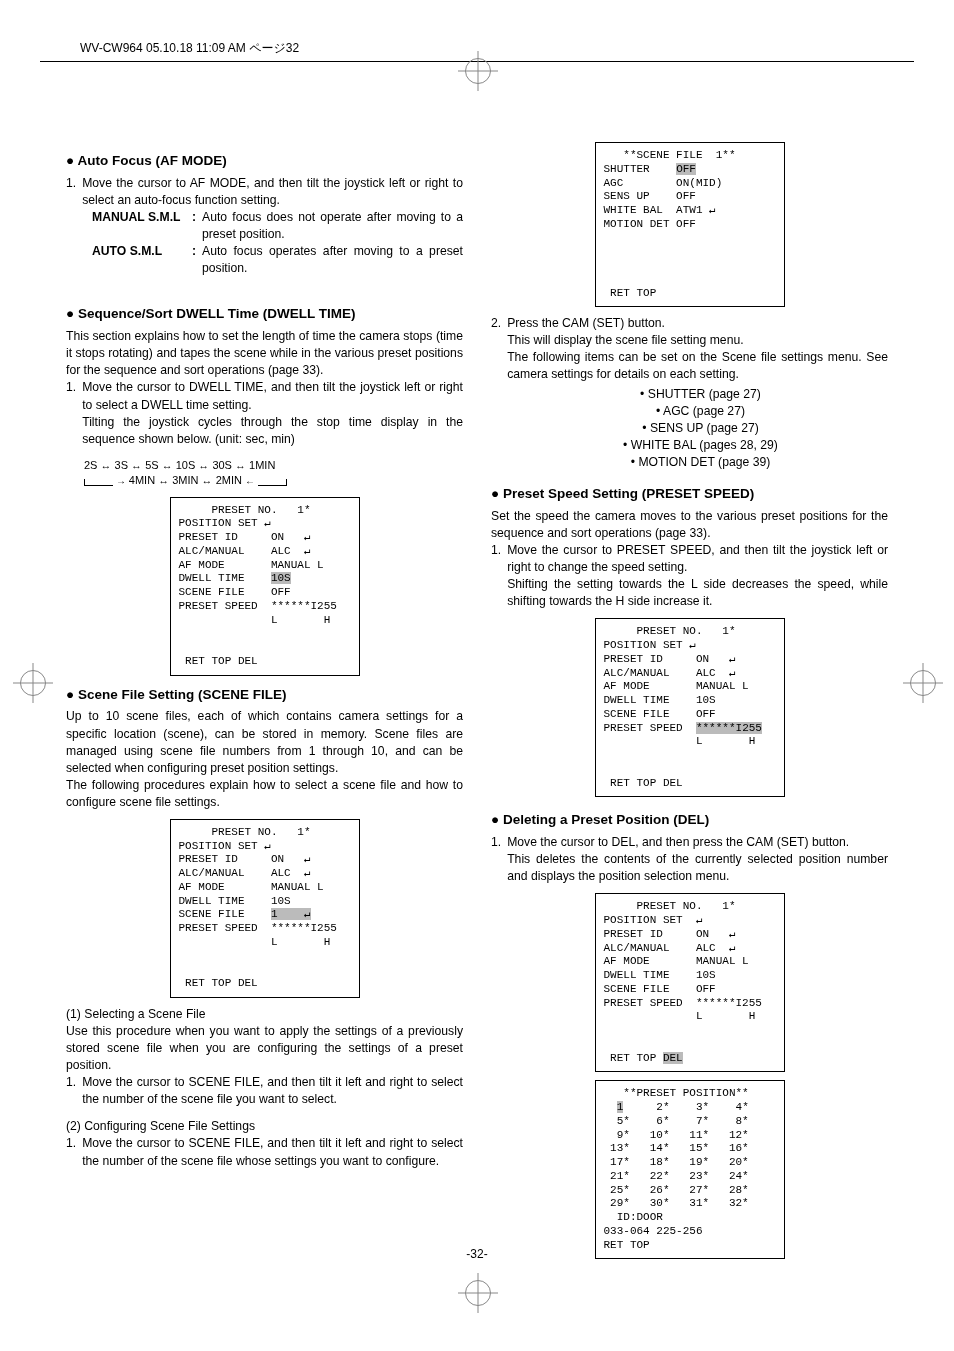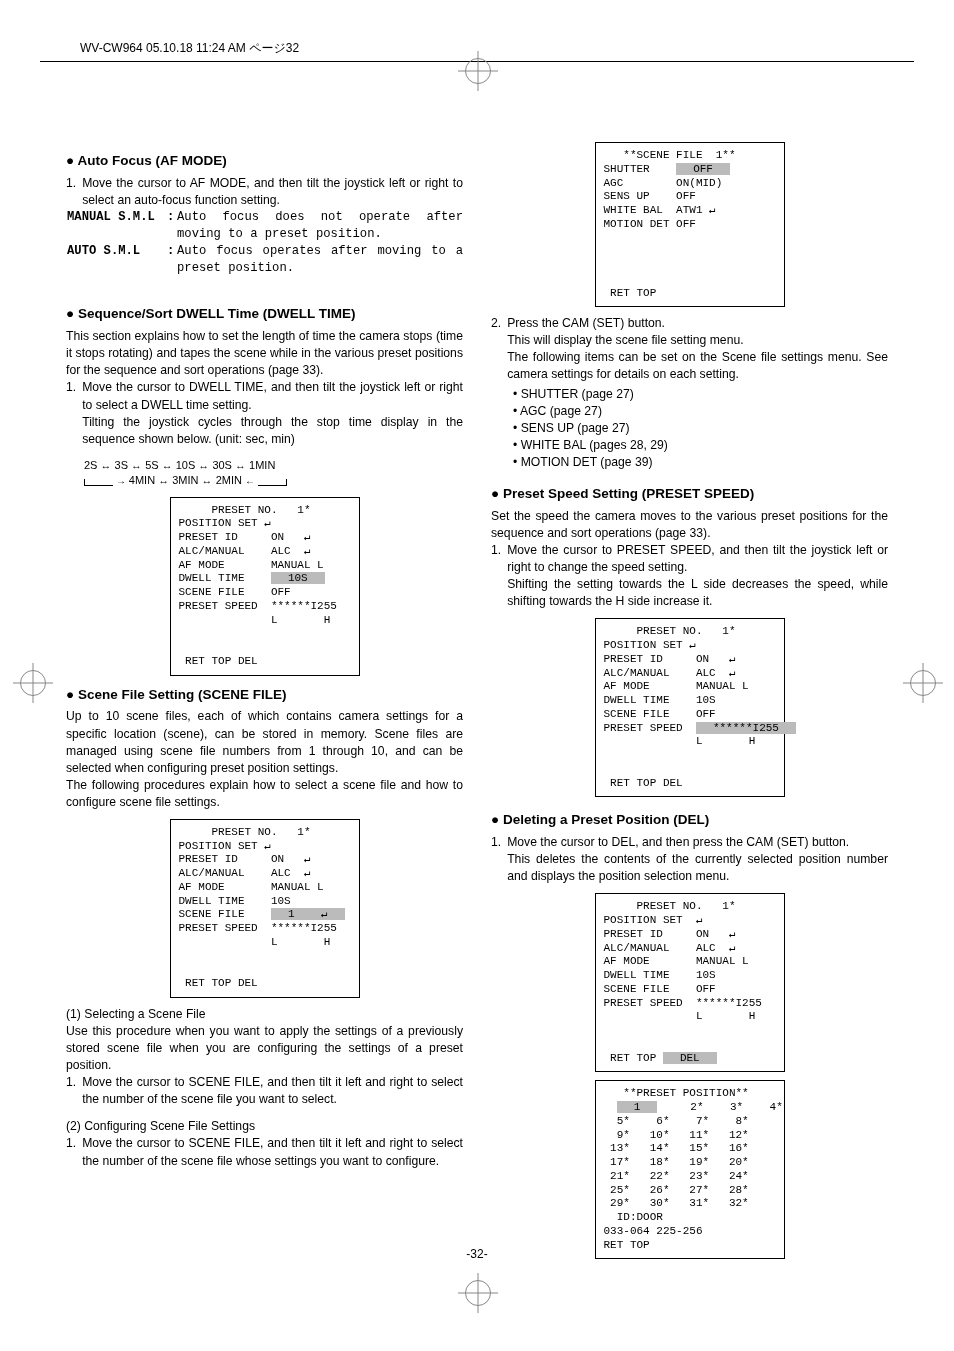--- a/index.html
+++ b/index.html
@@ -49,42 +49,41 @@
   }
   .num-item {
     display: flex;
     gap: 6px;
     text-align: justify;
   }
   .num-item .num { flex: 0 0 auto; }
   .num-item .txt { flex: 1; }
   .def {
     display: flex;
-    margin-left: 1px;
-    font-family: Liberation Mono, monospace;
+    margin-left: 26px;
   }
   .def .label { font-weight: bold; width: 100px; flex-shrink:0; }
   .def .colon { font-weight: bold; width: 10px; }
   .def .val { flex:1; text-align: justify; }
-  ul.bul { list-style: none; padding-left: 22px; margin: 2px 0; }
+  ul.bul { list-style: none; padding-left: 22px; margin: 2px 0; text-align: center; }
   ul.bul li::before { content: "• "; }
   .mono-box {
     border: 1px solid #000;
     font-family: "Courier New", monospace;
     font-size: 11px;
     line-height: 1.25;
     padding: 6px 8px 6px 8px;
     margin: 8px auto;
     white-space: pre;
     width: 190px;
     box-sizing: border-box;
   }
   .hl {
     background: #bbb;
-    padding: 0 17px;
+    padding: 0 0;
   }
   .cycle {
     font-family: Liberation Sans, sans-serif;
     font-size: 11px;
     margin: 10px 0 4px 18px;
     white-space: nowrap;
   }
   .cycle-row { display:block; }
   .footer-num {
     text-align: center;
@@ -117,21 +116,21 @@
   <div class="reg-targets" style="left:465px; top:1280px;">
       <div class="reg-circle"></div>
     </div>
   <div class="reg-targets" style="left:20px; top:670px;">
       <div class="reg-circle"></div>
     </div>
   <div class="reg-targets" style="left:910px; top:670px;">
       <div class="reg-circle"></div>
     </div>
 
-  <div class="header-line">WV-CW964  05.10.18  11:24 AM  ページ32</div>
+  <div class="header-line">WV-CW964  05.10.18  11:09 AM  ページ32</div>
   <div class="top-border"></div>
 
   <div class="content">
 
     <div class="col">
 
       <h3 class="bullet">Auto Focus (AF MODE)</h3>
       <div class="num-item">
         <span class="num">1.</span>
         <span class="txt justify">Move the cursor to AF MODE, and then tilt the joystick left or right to select an auto-focus function setting.</span>

